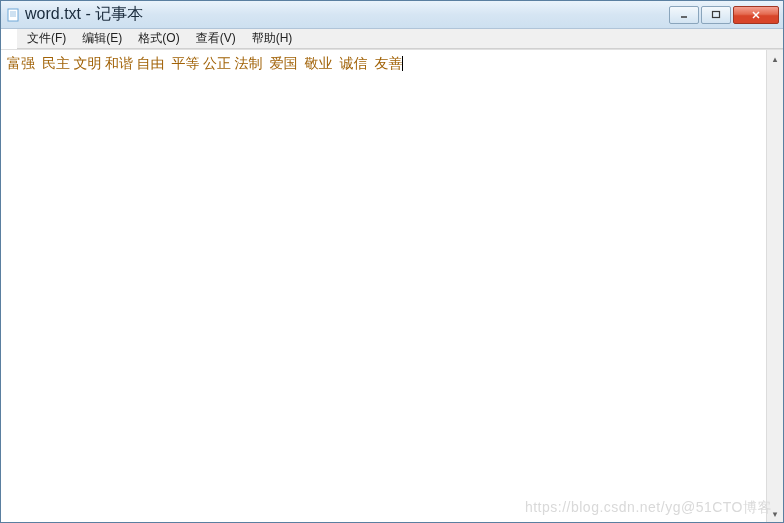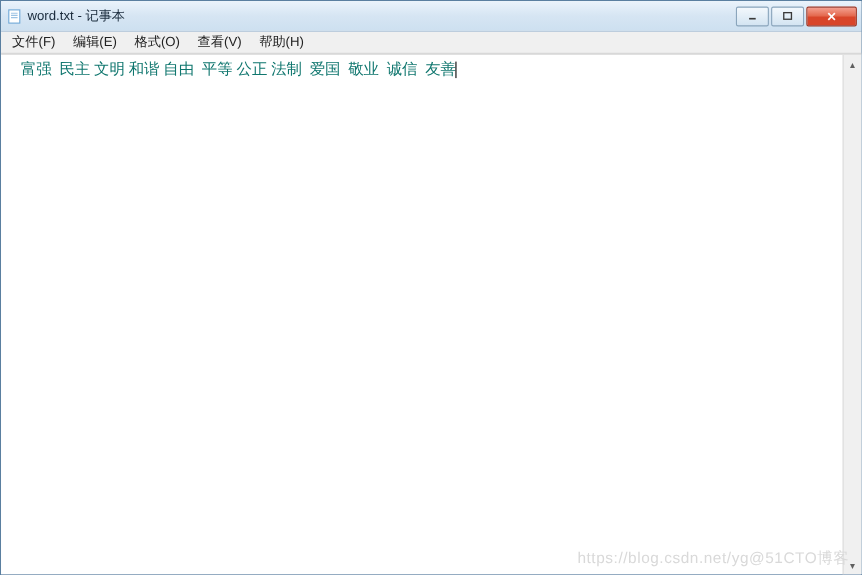--- a/index.html
+++ b/index.html
@@ -29,21 +29,21 @@
     }
     .titlebar-icon {
       width: 16px;
       height: 16px;
       margin-right: 4px;
       display: flex;
       align-items: center;
       justify-content: center;
     }
     .title-text {
-      font-size: 12px;
+      font-size: 16px;
       color: #1a2b3c;
       flex: 1;
     }
     .window-controls {
       display: flex;
       gap: 2px;
     }
     .win-btn {
       width: 30px;
       height: 18px;
@@ -63,38 +63,39 @@
       width: 46px;
     }
     .menubar {
       height: 20px;
       background: #f0f0f0;
       border-bottom: 1px solid #d0d0d0;
       display: flex;
       align-items: center;
       padding: 0 2px;
       font-size: 12px;
+      margin-left: 16px;
     }
     .menu-item {
       padding: 2px 8px;
       cursor: pointer;
       color: #222;
     }
     .content-area {
       flex: 1;
       display: flex;
       background: #fff;
       border-top: 1px solid #e0e0e0;
     }
     .text-content {
       flex: 1;
-      padding: 4px 18px;
+      padding: 4px 6px;
       font-size: 14px;
       font-family: "SimSun", serif;
-      color: #0f766e;
+      color: #a16207;
       white-space: pre-wrap;
       line-height: 1.4;
       position: relative;
     }
     .caret {
       display: inline-block;
       width: 1px;
       height: 15px;
       background: #000;
       vertical-align: text-bottom;

